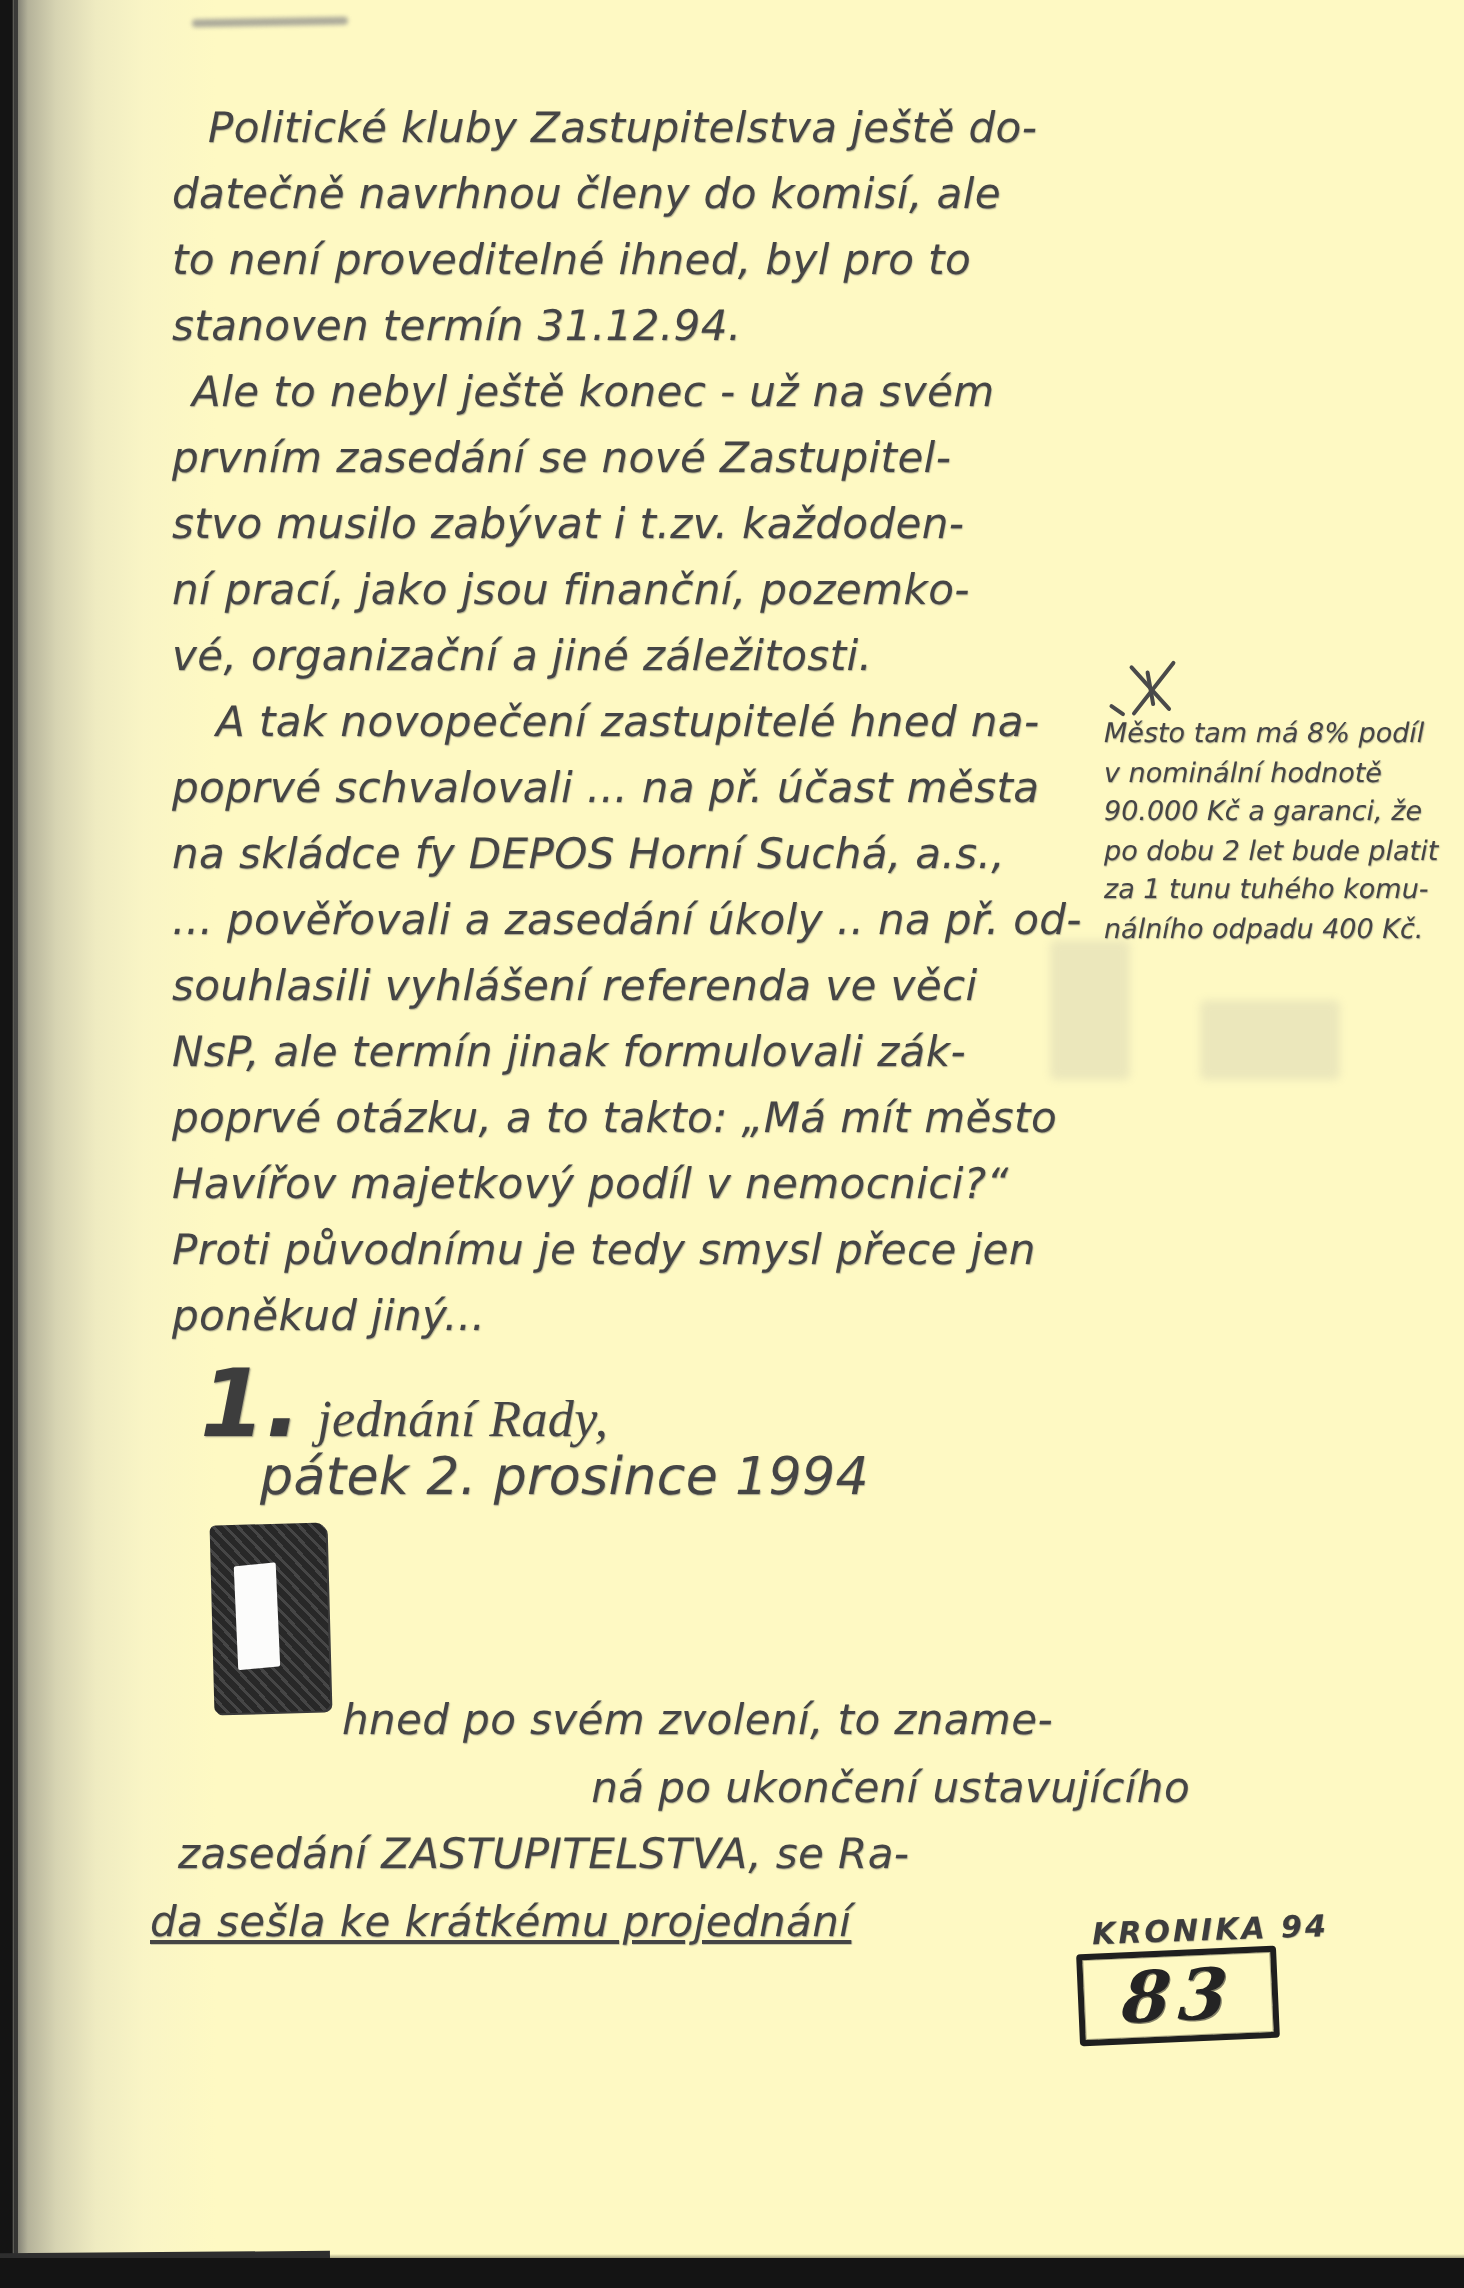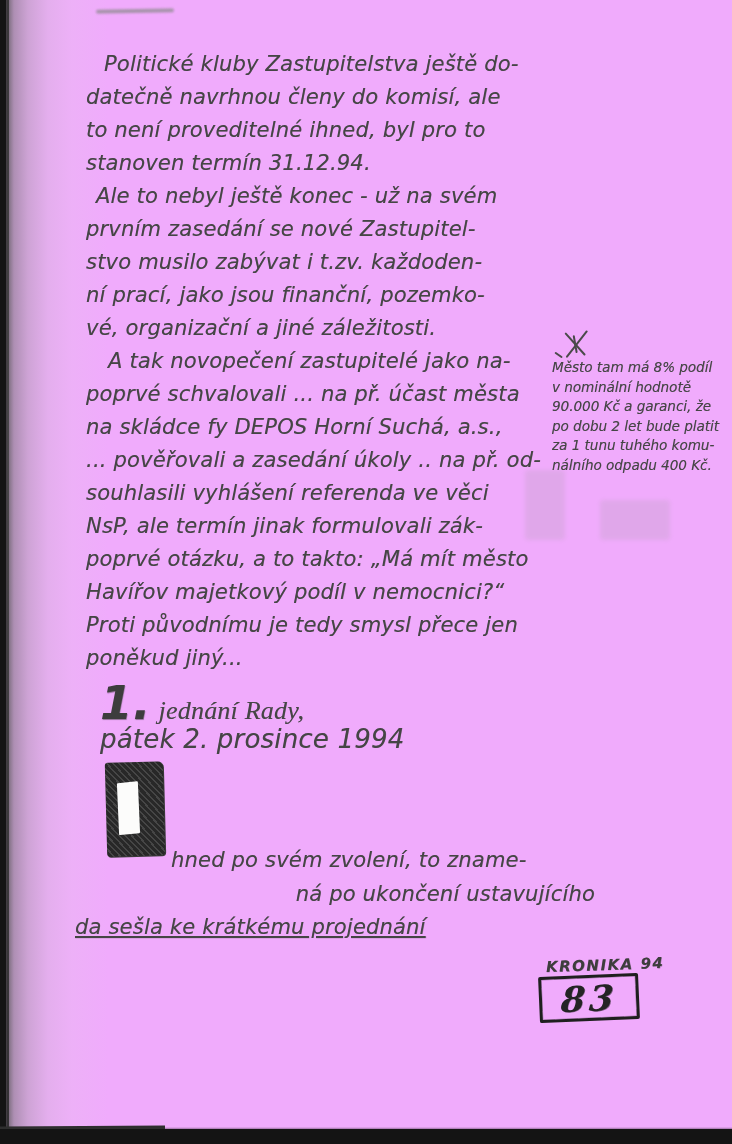--- a/index.html
+++ b/index.html
@@ -1,18 +1,18 @@
 <!DOCTYPE html>
 <html><head>
 <meta charset="utf-8">
 <style>
   html,body{margin:0;padding:0;background:#e8e8e8;}
   .page{
     position:relative;width:732px;height:1144px;overflow:hidden;
-    background:#f0abfc;
+    background:#fef9c3;
     font-family:"DejaVu Sans",sans-serif;
   }
   
   .gutter-shadow{
     position:absolute;left:0;top:0;width:110px;height:1144px;
     background:linear-gradient(90deg,
       rgba(20,20,20,1) 0px, rgba(20,20,20,1) 6px,
       rgba(90,90,90,.85) 7px, rgba(120,120,120,.55) 14px,
       rgba(150,150,150,.38) 28px, rgba(185,185,185,.22) 48px,
       rgba(215,215,215,.12) 72px, rgba(255,255,255,0) 108px);
@@ -72,21 +72,21 @@
     background:#4a4a4a;transform:rotate(35deg);border-radius:2px;
   }
   
   .heading{position:absolute;left:100px;top:680px;}
   .heading-row{display:flex;align-items:baseline;}
   .heading-num{
     font-size:47px;font-weight:bold;font-style:italic;color:#3d3d3d;
     letter-spacing:0;line-height:46px;text-shadow:.5px .5px .8px rgba(60,60,60,.5);
   }
   .heading-title{font-size:26px;margin-left:8px;font-family:Liberation Serif, serif;}
-  .heading-sub{font-size:26px;margin-top:-2px;}
+  .heading-sub{font-size:26px;margin-left:30px;margin-top:-2px;}
   
   .dropcap{
     position:absolute;left:106px;top:762px;width:58px;height:94px;
     background:#282828;transform:rotate(-1.5deg);
     border-radius:3px 5px 4px 3px;
     box-shadow:1px 1px 0 #3a3a3a;
   }
   .dropcap .hatch{
     position:absolute;inset:0;
     background:repeating-linear-gradient(48deg,rgba(255,255,255,.14) 0 1.5px,transparent 1.5px 4.5px);
@@ -137,21 +137,21 @@
   <div class="main-text hw">
     <div class="line in1">Politické kluby Zastupitelstva ještě do-</div>
     <div class="line">datečně navrhnou členy do komisí, ale</div>
     <div class="line">to není proveditelné ihned, byl pro to</div>
     <div class="line">stanoven termín 31.12.94.</div>
     <div class="line in2">Ale to nebyl ještě konec - už na svém</div>
     <div class="line">prvním zasedání se nové Zastupitel-</div>
     <div class="line">stvo musilo zabývat i t.zv. každoden-</div>
     <div class="line">ní prací, jako jsou finanční, pozemko-</div>
     <div class="line">vé, organizační a jiné záležitosti.</div>
-    <div class="line in3">A tak novopečení zastupitelé jako na-</div>
+    <div class="line in3">A tak novopečení zastupitelé hned na-</div>
     <div class="line">poprvé schvalovali ... na př. účast města</div>
     <div class="line">na skládce fy DEPOS Horní Suchá, a.s.,</div>
     <div class="line">... pověřovali a zasedání úkoly .. na př. od-</div>
     <div class="line">souhlasili vyhlášení referenda ve věci</div>
     <div class="line">NsP, ale termín jinak formulovali zák-</div>
     <div class="line">poprvé otázku, a to takto: „Má mít město</div>
     <div class="line">Havířov majetkový podíl v nemocnici?“</div>
     <div class="line">Proti původnímu je tedy smysl přece jen</div>
     <div class="line">poněkud jiný...</div>
   </div>
@@ -181,20 +181,21 @@
   </div>
 
   <div class="dropcap">
     <div class="hatch"></div>
     <div class="hole"></div>
   </div>
 
   <div class="opening hw">
     <div class="oline o1">hned po svém zvolení, to zname-</div>
     <div class="oline o2">ná po ukončení ustavujícího</div>
+    <div class="oline o3">zasedání ZASTUPITELSTVA, se Ra-</div>
     <div class="oline o4">da sešla ke krátkému projednání</div>
   </div>
 
   <div class="kronika">KRONIKA 94</div>
   <div class="page-box">
     <span class="page-num">83</span>
   </div>
 
   <div class="bottom-band-soft"></div>
   <div class="bottom-band-left"></div>

